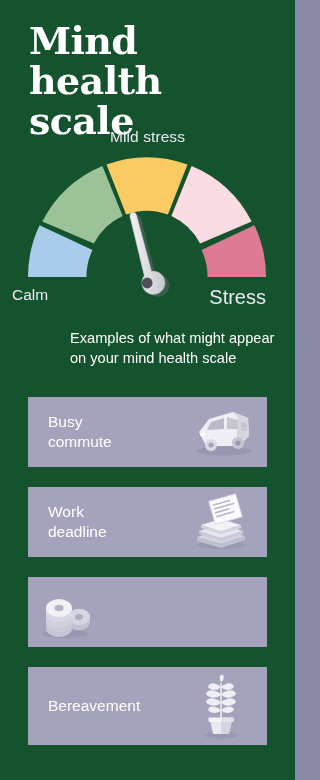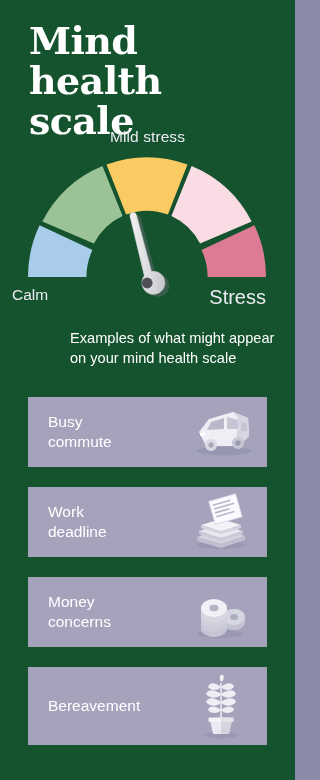--- a/index.html
+++ b/index.html
@@ -239,22 +239,20 @@
             <rect x="25" y="8" width="18" height="1.6" fill="#b7b7c8"></rect>
             <rect x="25" y="12" width="21" height="1.6" fill="#b7b7c8"></rect>
             <rect x="25" y="16" width="15" height="1.6" fill="#b7b7c8"></rect>
             <rect x="25" y="20" width="19" height="1.6" fill="#b7b7c8"></rect>
           </g>
         </svg>
       </div>
     </div>
 
     <div class="card">
-      <div class="card-label">Money
-concerns</div>
       <div class="card-icon">
         <svg width="62" height="56" viewBox="0 0 62 56">
           <ellipse cx="30" cy="50" rx="23" ry="4" fill="#9190ab" opacity="0.6"></ellipse>
 
           <ellipse cx="44" cy="33" rx="11" ry="8" fill="#c9c9d8"></ellipse>
           <ellipse cx="44" cy="38" rx="11" ry="8" fill="#bcbccd"></ellipse>
           <path d="M33 33 L33 38 A11 8 0 0 0 55 38 L55 33 Z" fill="#c2c2d2"></path>
           <ellipse cx="44" cy="33" rx="11" ry="8" fill="#d6d6e2"></ellipse>
           <ellipse cx="44" cy="33" rx="4" ry="2.9" fill="#adadc0"></ellipse>
 

